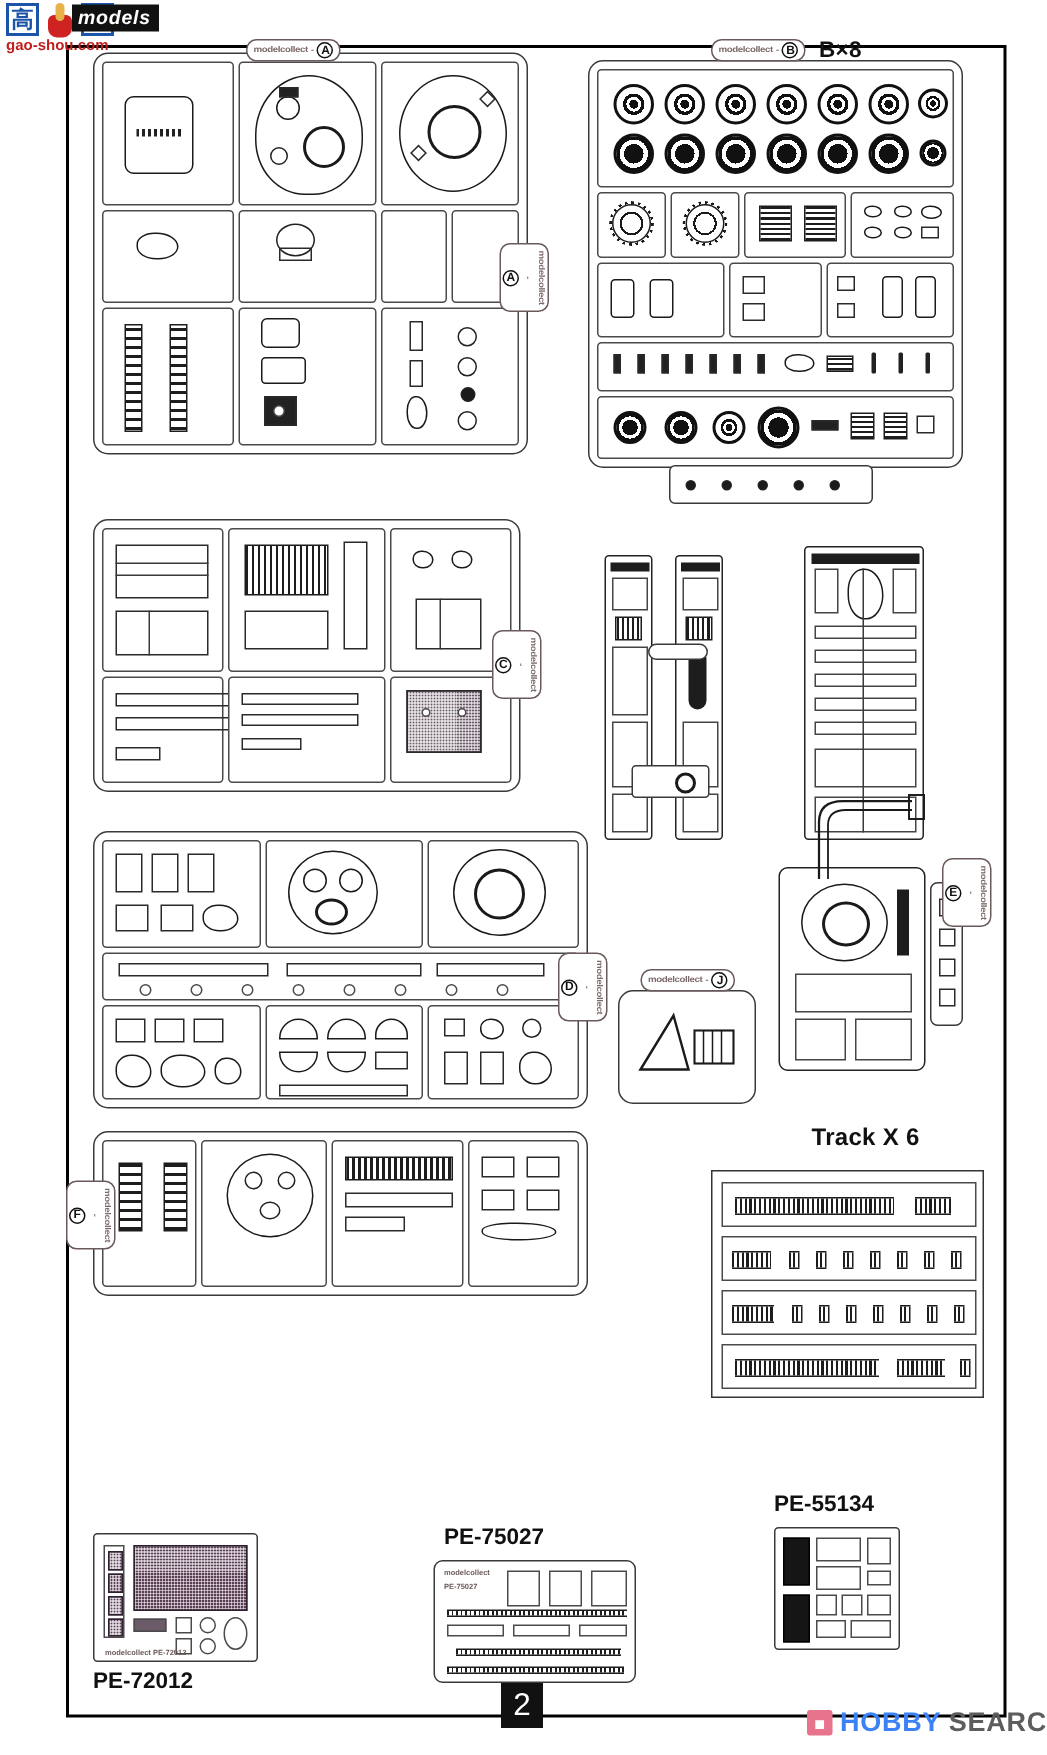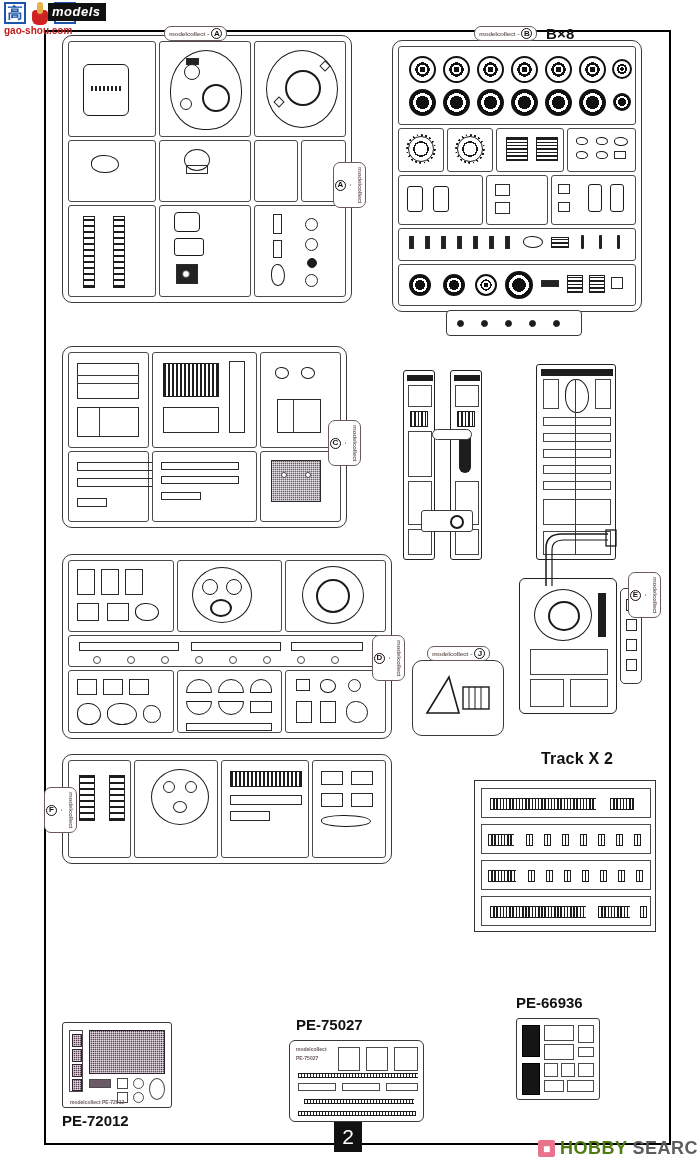--- a/index.html
+++ b/index.html
@@ -243,21 +243,21 @@
     display:flex; align-items:center; gap:5px;
     z-index: 20;
   }
   #hs .hs-mark {
     width: 17px; height: 17px;
     background: #e8738c;
     border-radius: 2px;
     display:flex; align-items:center; justify-content:center;
     color:#fff; font-size:12px; line-height:1;
   }
-  #hs .hs-hobby { font-size: 18px; font-weight: bold; color:#4d7c0f; letter-spacing:0.5px; }
+  #hs .hs-hobby { font-size: 18px; font-weight: bold; color:#3b82f6; letter-spacing:0.5px; }
   #hs .hs-search{ font-size: 18px; font-weight: bold; color:#5d5d5d; letter-spacing:0.5px; }
 
   
   .ring { position:absolute; border-radius:50%; border:2px solid #1a1a1a; }
   .ring.i { border-width:1.3px; }
   .blob {
     position:absolute;
     border:1.6px solid #1a1a1a;
     border-radius: 45% 55% 50% 50%;
     background:#fff;
@@ -673,21 +673,21 @@
       <span class="mc-dash">-</span>
       <span class="mc-letter">E</span>
     </div>
 
     <svg width="120" height="70" style="position:absolute; left:492px; top:492px;">
       <path d="M8,62 L8,24 Q8,10 24,10 L70,10" fill="none" stroke="#1a1a1a" stroke-width="1.5"></path>
       <path d="M14,62 L14,26 Q14,16 26,16 L70,16" fill="none" stroke="#1a1a1a" stroke-width="1.2"></path>
       <rect x="68" y="6" width="10" height="16" fill="none" stroke="#1a1a1a" stroke-width="1.3"></rect>
     </svg>
 
-    <div class="big-label" style="left:495px; top:718px;">Track X 2</div>
+    <div class="big-label" style="left:495px; top:718px;">Track X 6</div>
     <div class="track-box" style="left:428px; top:748px; width:182px; height:152px;">
       <div class="track-row" style="left:6px; top:7px; width:170px; height:30px;">
         <div class="teeth" style="left:8px;  top:9px; width:106px; height:12px;"></div>
         <div class="teeth" style="left:128px;top:9px; width:24px;  height:12px;"></div>
       </div>
       <div class="track-row" style="left:6px; top:43px; width:170px; height:30px;">
         <div class="teeth" style="left:6px;  top:9px; width:26px; height:12px;"></div>
         <div class="tlink" style="left:44px; top:9px; width:7px; height:12px;"></div>
         <div class="tlink" style="left:62px; top:9px; width:7px; height:12px;"></div>
         <div class="tlink" style="left:80px; top:9px; width:7px; height:12px;"></div>
@@ -778,21 +778,21 @@
       <div class="pe-sub" style="left:76px; top:6px;  width:22px; height:24px;"></div>
       <div class="pe-sub" style="left:104px;top:6px;  width:24px; height:24px;"></div>
       <div class="tlink" style="left:8px;  top:32px; width:120px; height:5px;"></div>
       <div class="pe-sub" style="left:8px;  top:42px; width:38px; height:8px;"></div>
       <div class="pe-sub" style="left:52px; top:42px; width:38px; height:8px;"></div>
       <div class="pe-sub" style="left:96px; top:42px; width:32px; height:8px;"></div>
       <div class="tlink" style="left:14px; top:58px; width:110px; height:5px;"></div>
       <div class="tlink" style="left:8px;  top:70px; width:118px; height:5px;"></div>
     </div>
 
-    <div class="pe-label" style="left:470px; top:962px;">PE-66936</div>
+    <div class="pe-label" style="left:470px; top:962px;">PE-55134</div>
     <div class="pe-fret" style="left:470px; top:986px; width:84px; height:82px;">
       <div class="solidblk" style="left:5px;  top:6px;  width:18px; height:32px;"></div>
       <div class="solidblk" style="left:5px;  top:44px; width:18px; height:32px;"></div>
       <div class="pe-sub" style="left:27px; top:6px;  width:30px; height:16px;"></div>
       <div class="pe-sub" style="left:27px; top:25px; width:30px; height:16px;"></div>
       <div class="pe-sub" style="left:61px; top:6px;  width:16px; height:18px;"></div>
       <div class="pe-sub" style="left:61px; top:28px; width:16px; height:10px;"></div>
       <div class="pe-sub" style="left:27px; top:44px; width:14px; height:14px;"></div>
       <div class="pe-sub" style="left:44px; top:44px; width:14px; height:14px;"></div>
       <div class="pe-sub" style="left:61px; top:44px; width:16px; height:14px;"></div>

